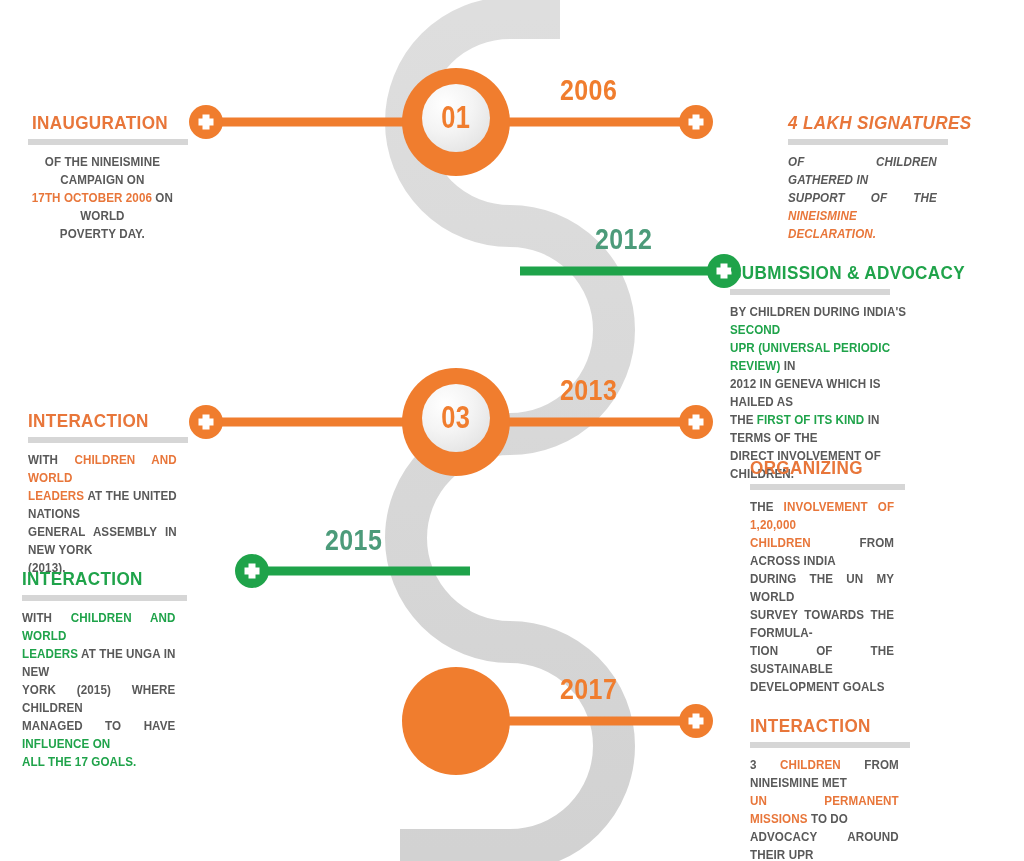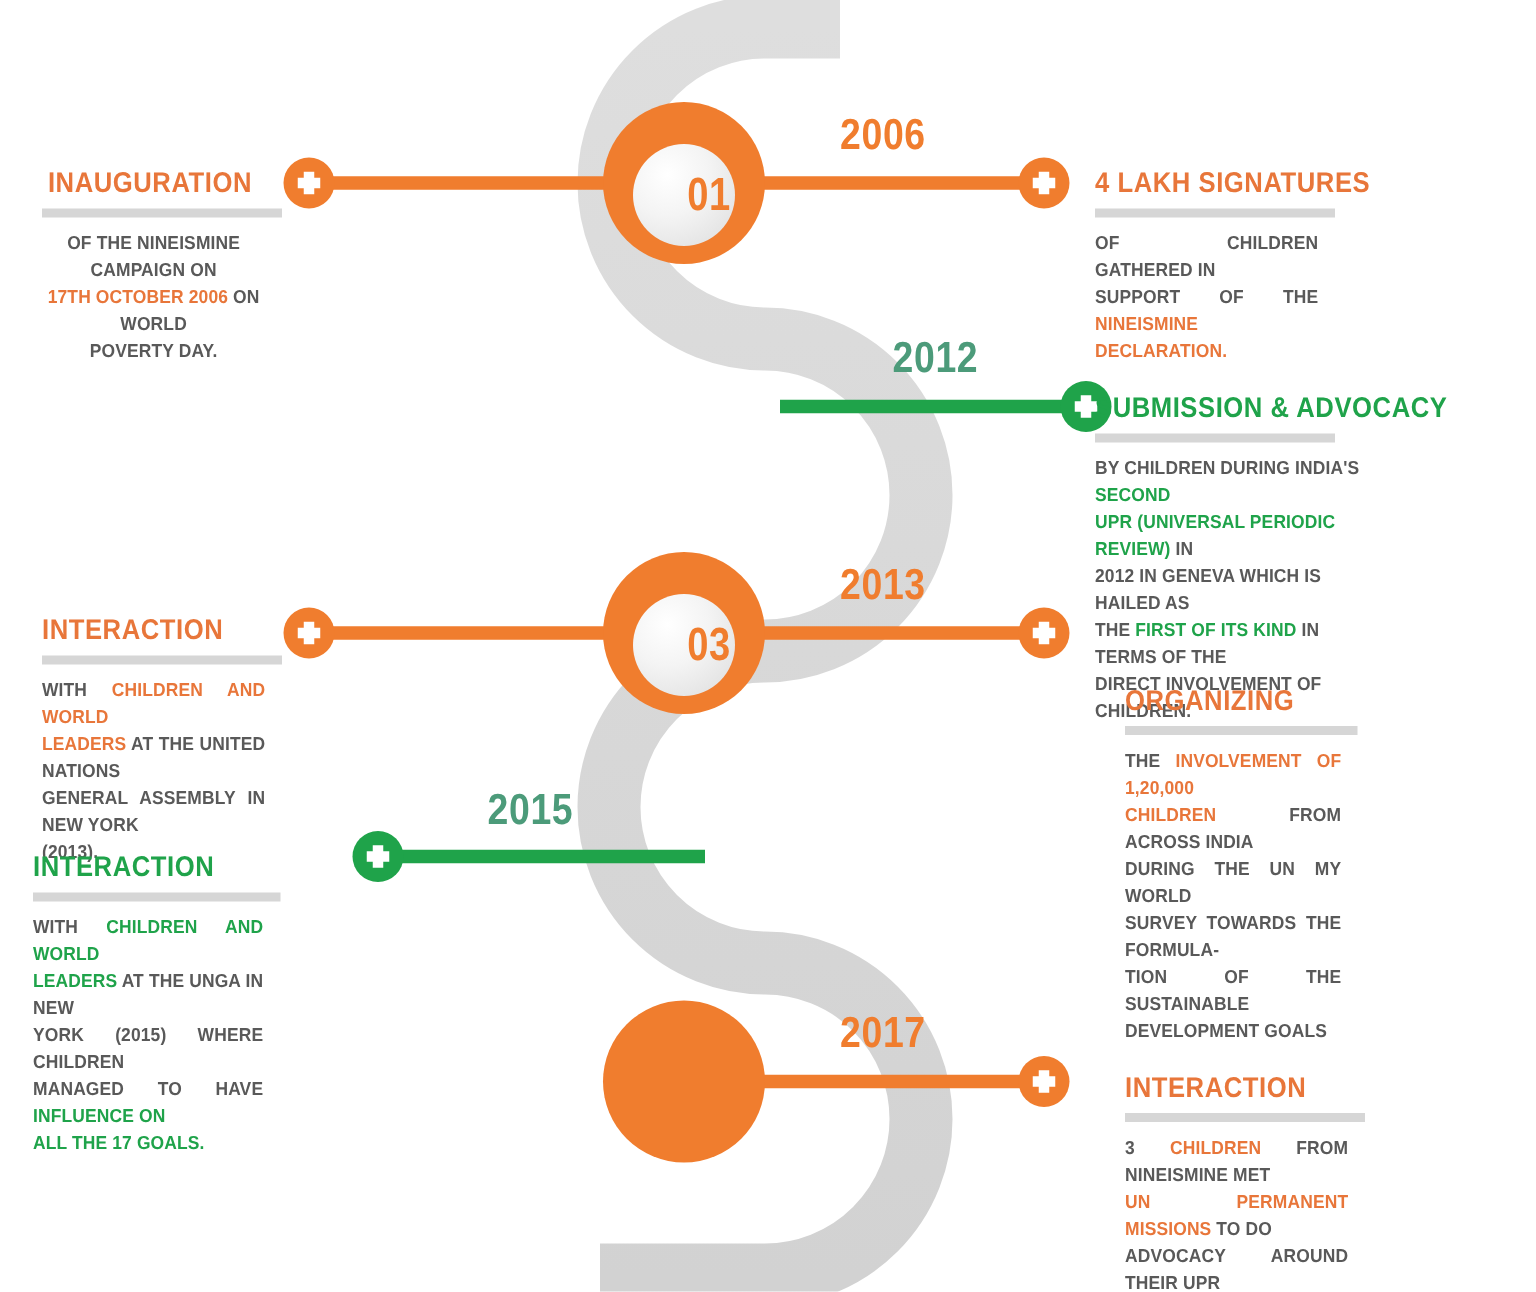--- a/index.html
+++ b/index.html
@@ -22,23 +22,23 @@
   .node{
     position:absolute;z-index:3;
     width:108px;height:108px;border-radius:50%;
     display:flex;align-items:center;justify-content:center;
     box-sizing:border-box;
   }
   .node .ring{
     position:absolute;left:0;top:0;width:108px;height:108px;border-radius:50%;
   }
   .node .inner{
-    position:absolute;left:20px;top:28px;width:68px;height:68px;border-radius:50%;
+    position:absolute;left:20px;top:16px;width:68px;height:68px;border-radius:50%;
     background:radial-gradient(circle at 34% 30%, #ffffff 0%, #f4f4f4 42%, #dcdcdc 100%);
-    display:flex;align-items:center;justify-content:flex-end;
+    display:flex;align-items:center;justify-content:center;
   }
   .node .num{
     position:relative;z-index:2;
     font-size:31px;font-weight:bold;letter-spacing:0.5px;
     font-family:"Liberation Sans","DejaVu Sans",sans-serif;
     transform:scaleX(0.82);
   }
   .node.orange .ring{background:#F07D2E;}
   .node.orange .num{color:#F07D2E;}
   .node.green  .ring{background:#1FA34A;}
@@ -186,21 +186,21 @@
   <div class="block" style="left:28px;top:112px;width:160px;text-align:center;">
     <div class="title orange">INAUGURATION</div>
     <div class="rule"></div>
     <div class="body">
         <div><span>OF THE NINEISMINE CAMPAIGN ON </span></div>
         <div><span class="hl-o">17TH OCTOBER 2006</span><span> ON WORLD</span></div>
         <div><span>POVERTY DAY.</span></div>
       </div>
   </div>
 
-  <div class="block" style="left:730px;top:112px;width:160px;">
+  <div class="block" style="left:788px;top:112px;width:160px;font-style:italic;">
     <div class="title orange">4 LAKH SIGNATURES</div>
     <div class="rule"></div>
     <div class="body just">
         <div><span>OF CHILDREN GATHERED IN</span></div>
         <div><span>SUPPORT OF THE </span><span class="hl-o">NINEISMINE</span></div>
         <div><span class="hl-o">DECLARATION.</span></div>
       </div>
   </div>
 
   <div class="block" style="left:730px;top:262px;width:205px;">

